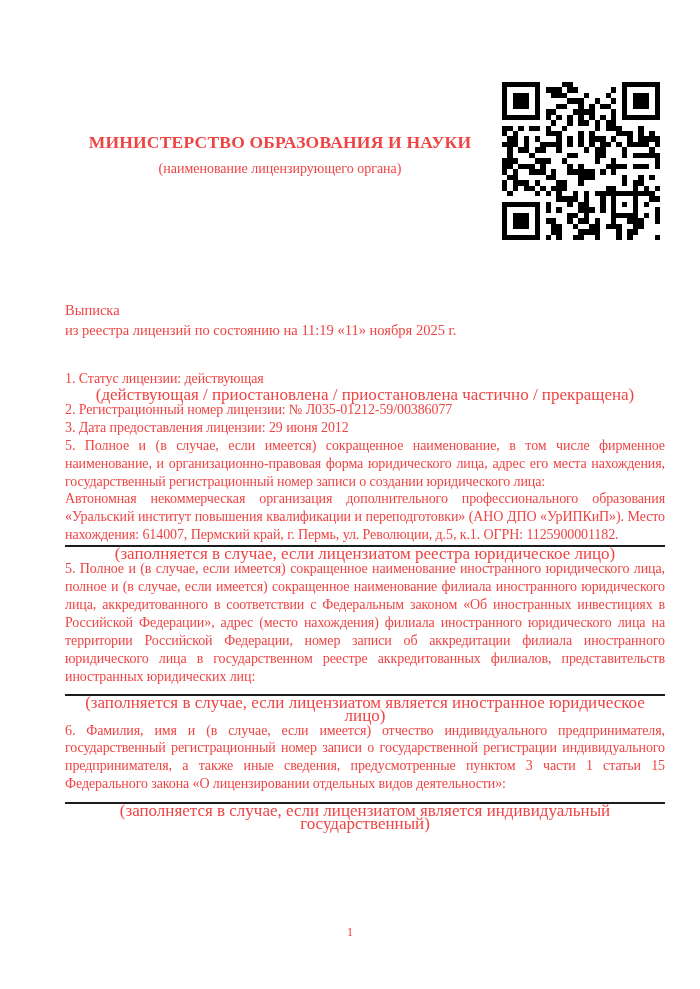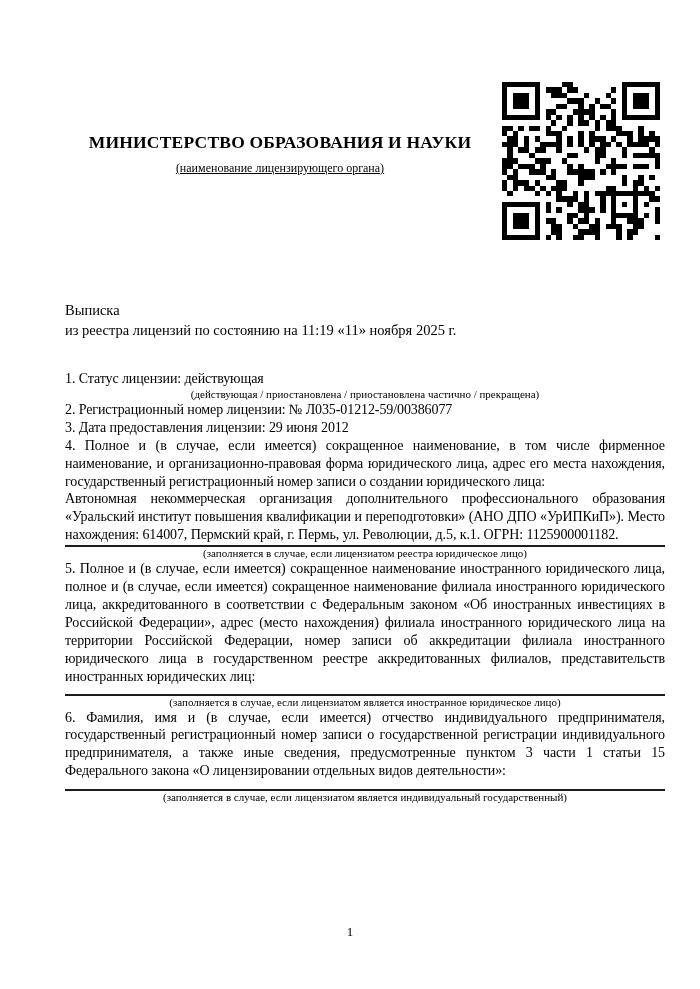--- a/index.html
+++ b/index.html
@@ -3,21 +3,21 @@
 <meta charset="utf-8">
 <style>
   html, body { margin: 0; padding: 0; }
   body { background: #e8e8e8; }
   .page {
     position: relative;
     width: 700px;
     height: 989px;
     margin: 0 auto;
     background: #ffffff;
-    color: #000000;
+    color: #ef4444;
     font-family: "Liberation Serif", "DejaVu Serif", serif;
     overflow: hidden;
   }
   .qr {
     position: absolute;
     left: 502px;
     top: 82px;
     width: 158px;
     height: 158px;
   }
@@ -29,24 +29,23 @@
     width: 430px;
     text-align: center;
   }
   .header-title {
     font-size: 17.5px;
     font-weight: bold;
     line-height: 25px;
     letter-spacing: 0.2px;
   }
   .header-caption {
-    font-size: 12px;
+    font-size: 14px;
     margin-top: 7px;
     line-height: 13px;
-    text-decoration: underline;
   }
   .subtitle {
     position: absolute;
     left: 65px;
     top: 300px;
     width: 600px;
     text-align: left;
     font-size: 14.5px;
     line-height: 20px;
   }
@@ -55,21 +54,21 @@
     left: 65px;
     top: 370px;
     width: 600px;
     font-size: 14px;
     line-height: 17.9px;
     letter-spacing: -0.1px;
   }
   .content p { margin: 0; font-family: Liberation Serif, serif; }
   .para { text-align: justify; }
   .caption {
-    font-size: 11px;
+    font-size: 17px;
     line-height: 13px;
     text-align: center;
     margin-top: 3px;
     letter-spacing: 0;
   }
   .rule {
     height: 2px;
     background: #1c1c1c;
     margin: 0;
   }
@@ -508,21 +507,21 @@
 
   <div class="content">
 
     <p class="para">1. Статус лицензии: действующая</p>
     <p class="caption mt-i1cap">(действующая / приостановлена / приостановлена частично / прекращена)</p>
 
     <p class="para mt-i2">2. Регистрационный номер лицензии: № Л035-01212-59/00386077</p>
 
     <p class="para mt-i3">3. Дата предоставления лицензии: 29 июня 2012</p>
 
-    <p class="para mt-i4">4. Полное и (в случае, если имеется) сокращенное наименование, в том числе фирменное наименование, и организационно-правовая форма юридического лица, адрес его места нахождения, государственный регистрационный номер записи о создании юридического лица:</p>
+    <p class="para mt-i4">5. Полное и (в случае, если имеется) сокращенное наименование, в том числе фирменное наименование, и организационно-правовая форма юридического лица, адрес его места нахождения, государственный регистрационный номер записи о создании юридического лица:</p>
     <p class="para">Автономная некоммерческая организация дополнительного профессионального образования «Уральский институт повышения квалификации и переподготовки» (АНО ДПО «УрИПКиП»). Место нахождения: 614007, Пермский край, г. Пермь, ул. Революции, д.5, к.1. ОГРН: 1125900001182.</p>
     <div class="rule mt-r4"></div>
     <p class="caption">(заполняется в случае, если лицензиатом реестра юридическое лицо)</p>
 
     <p class="para mt-i5">5. Полное и (в случае, если имеется) сокращенное наименование иностранного юридического лица, полное и (в случае, если имеется) сокращенное наименование филиала иностранного юридического лица, аккредитованного в соответствии с Федеральным законом «Об иностранных инвестициях в Российской Федерации», адрес (место нахождения) филиала иностранного юридического лица на территории Российской Федерации, номер записи об аккредитации филиала иностранного юридического лица в государственном реестре аккредитованных филиалов, представительств иностранных юридических лиц:</p>
     <div class="rule mt-r5"></div>
     <p class="caption">(заполняется в случае, если лицензиатом является иностранное юридическое лицо)</p>
 
     <p class="para mt-i6">6. Фамилия, имя и (в случае, если имеется) отчество индивидуального предпринимателя, государственный регистрационный номер записи о государственной регистрации индивидуального предпринимателя, а также иные сведения, предусмотренные пунктом 3 части 1 статьи 15 Федерального закона «О лицензировании отдельных видов деятельности»:</p>
     <div class="rule mt-r6"></div>

